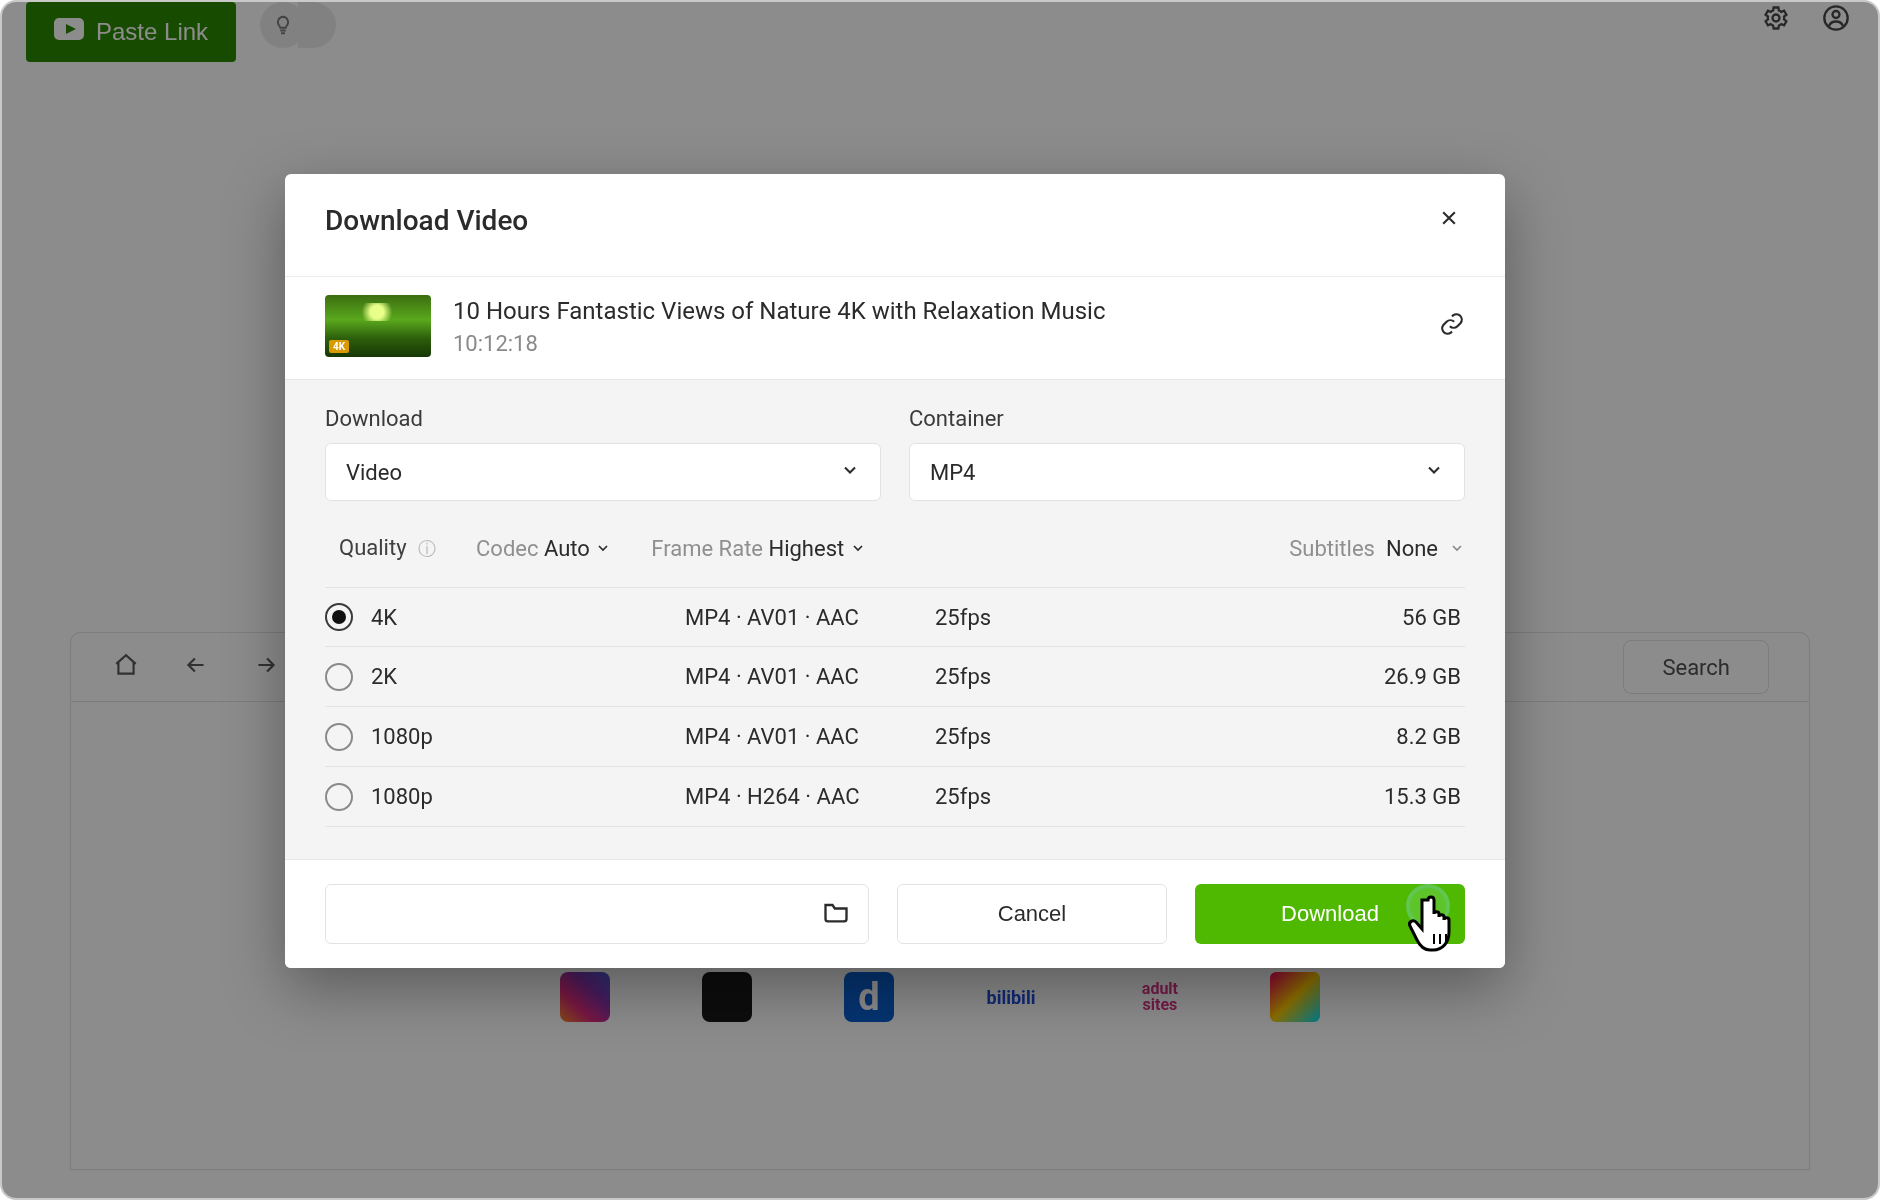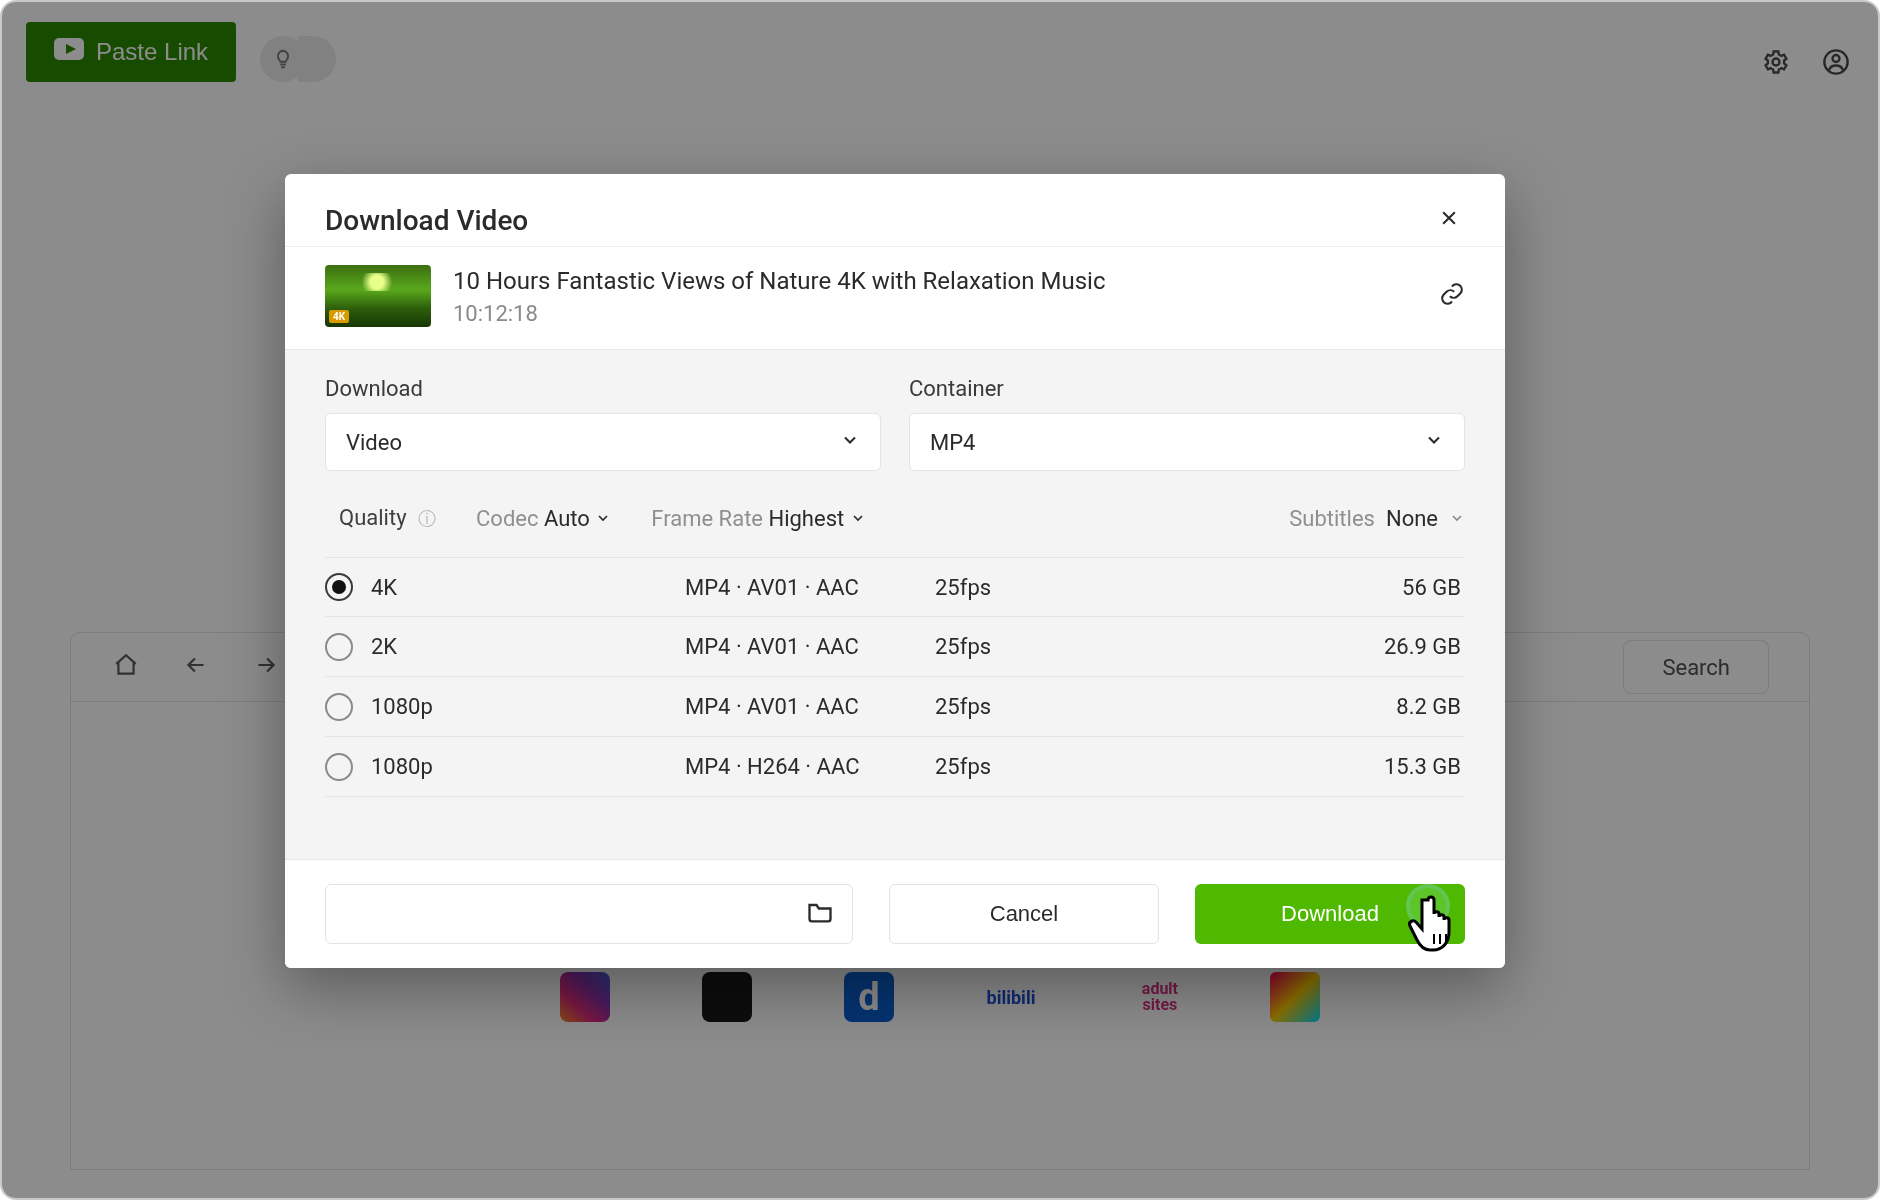--- a/index.html
+++ b/index.html
@@ -6,21 +6,21 @@
   html, body { width: 1880px; height: 1200px; font-family: -apple-system, BlinkMacSystemFont, "Segoe UI", Roboto, Helvetica, Arial, sans-serif; background:#fff; }
   .window {
     width: 1880px; height: 1200px;
     border: 2px solid #c9c9c9; border-radius: 16px; overflow: hidden; position: relative;
     background: #fff;
   }
   .overlay {
     position:absolute; inset:0; background: rgba(0,0,0,0.45); z-index:5;
   }
   
-  .topbar { height:80px; display:flex; align-items:flex-end; padding: 0 24px; }
+  .topbar { height:80px; display:flex; align-items:flex-start; padding: 0 24px; }
   .paste-btn {
     background:#2a8a00; color:#fff; border:none; border-radius:4px;
     height:60px; padding:0 28px; font-size:24px; font-weight:500;
     display:flex; align-items:center; gap:12px; cursor:pointer;
   }
   .paste-btn svg { fill:#fff; }
   .bulb-wrap { margin-left:24px; display:flex; align-items:center; }
   .bulb {
     width:46px; height:46px; border-radius:50%; background:#ececec;
     display:flex; align-items:center; justify-content:center;
@@ -59,21 +59,21 @@
   .ic-adult { color:#d63384; font-size:16px; font-weight:700; display:flex; align-items:center; justify-content:flex-end; text-align:center; line-height:1;}
   .ic-likee { background: linear-gradient(135deg,#ff005c,#ffcd00,#00e0ff); border-radius:6px;}
   
   .modal {
     position:absolute; z-index:10; left:283px; top:172px; width:1220px; height:794px;
     background:#fff; border-radius:6px; box-shadow: 0 20px 60px rgba(0,0,0,0.35);
     display:flex; flex-direction:column;
     overflow:hidden;
   }
   .modal-header {
-    padding:28px 40px 8px 40px; display:flex; align-items:center;
+    padding:28px 40px 38px 40px; display:flex; align-items:center;
     border-bottom:1px solid #ececec;
   }
   .modal-title { font-size:28px; font-weight:500; color:#2b2b2b; }
   .close-x { margin-left:auto; cursor:pointer; padding:6px;}
   .video-row {
     padding:18px 40px 22px 40px; display:flex; align-items:center; gap:22px;
     border-bottom:1px solid #e7e7e7;
   }
   .thumb {
     width:106px; height:62px; border-radius:4px; position:relative; overflow:hidden;
@@ -125,21 +125,21 @@
     display:flex; align-items:center; justify-content:center;
   }
   .radio.sel::after{
     content:""; width:14px; height:14px; background:#111; border-radius:50%;
   }
   .radio.off { border-color:#8a8a8a;}
   .qsize { text-align:right; padding-right:4px;}
   
   .modal-footer {
     background:#fff; border-top:1px solid #e7e7e7;
-    padding:24px 40px; display:flex; gap:36px; align-items:center;
+    padding:24px 40px; display:flex; gap:28px; align-items:center;
   }
   .path-box {
     flex:1; height:60px; border:1px solid #e3e3e3; border-radius:6px; background:#fff;
     display:flex; align-items:center; padding:0 18px;
   }
   .path-box .folder { margin-left:auto;}
   .btn-cancel {
     width:270px; height:60px; border:1px solid #e3e3e3; background:#fff; border-radius:6px;
     font-size:22px; color:#2b2b2b; cursor:pointer;
   }

